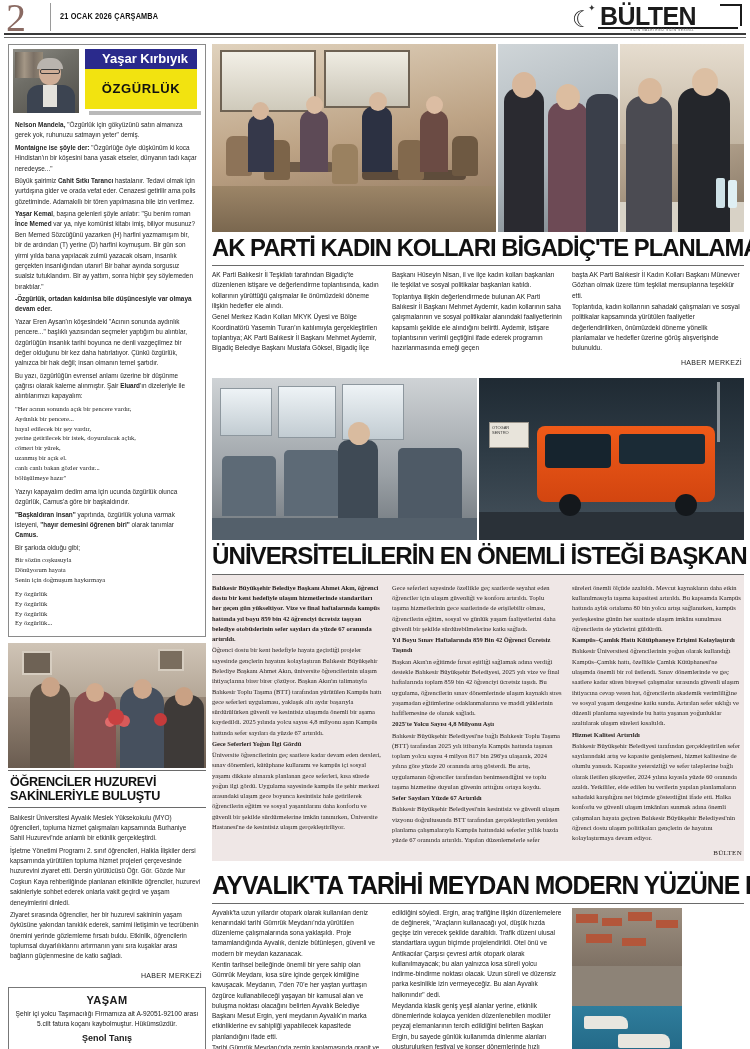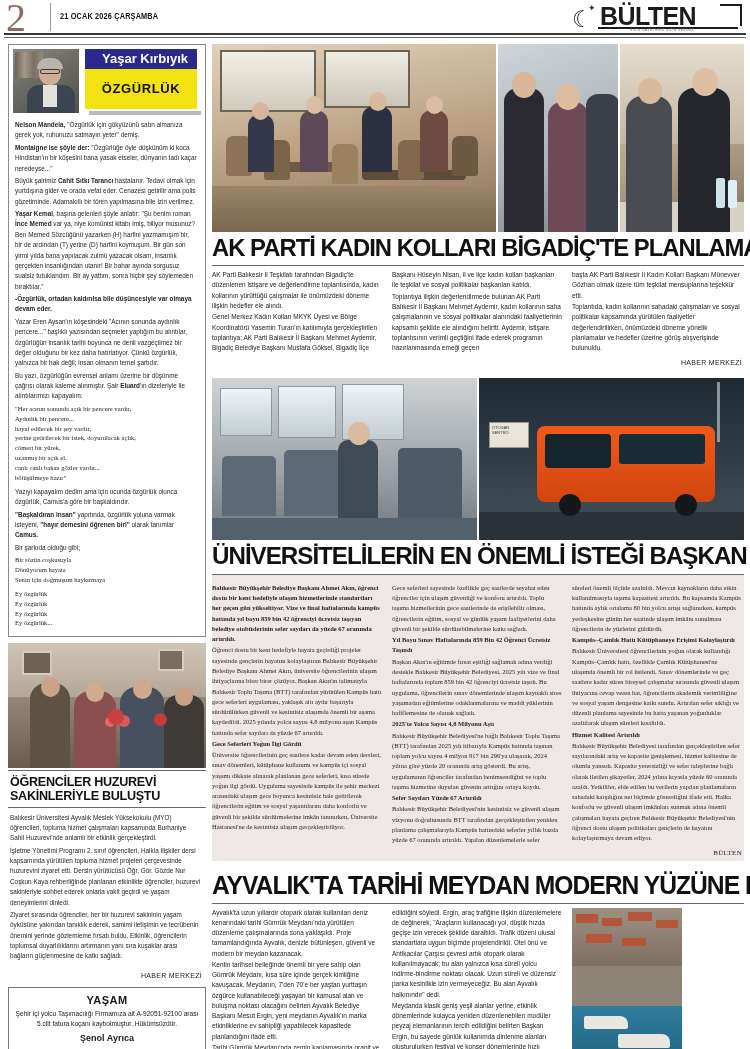--- a/index.html
+++ b/index.html
@@ -299,21 +299,21 @@
           <p>Ziyaret sırasında öğrenciler, her bir huzurevi sakininin yaşam öyküsüne yakından tanıklık ederek, samimi iletişimin ve tecrübenin önemini yerinde gözlemleme fırsatı buldu. Etkinlik, öğrencilerin toplumsal duyarlılıklarını artırmanın yanı sıra kuşaklar arası bağların güçlenmesine de katkı sağladı.</p>
         </div>
       <div class="byline" style="padding-right:4px">HABER MERKEZİ</div>
     </div>
 
     <div style="height:8px"></div>
 
     <div class="zayi-box">
       <div class="zayi-title">YAŞAM</div>
       <div class="zayi-text">Şehir içi yolcu Taşımacılığı Firmamıza ait A-92051-92100 arası 5.cilt fatura koçanı kaybolmuştur. Hükümsüzdür.</div>
-      <div class="zayi-name">Şenol Ayrıca</div>
+      <div class="zayi-name">Şenol Tanış</div>
     </div>
   </div>
 
   <div class="col-main">
 
     <div class="photo-strip">
       <div class="ph ph-a">
         <div class="caf-floor"></div>
         <div class="caf-win"></div>
         <div class="caf-win2"></div>

